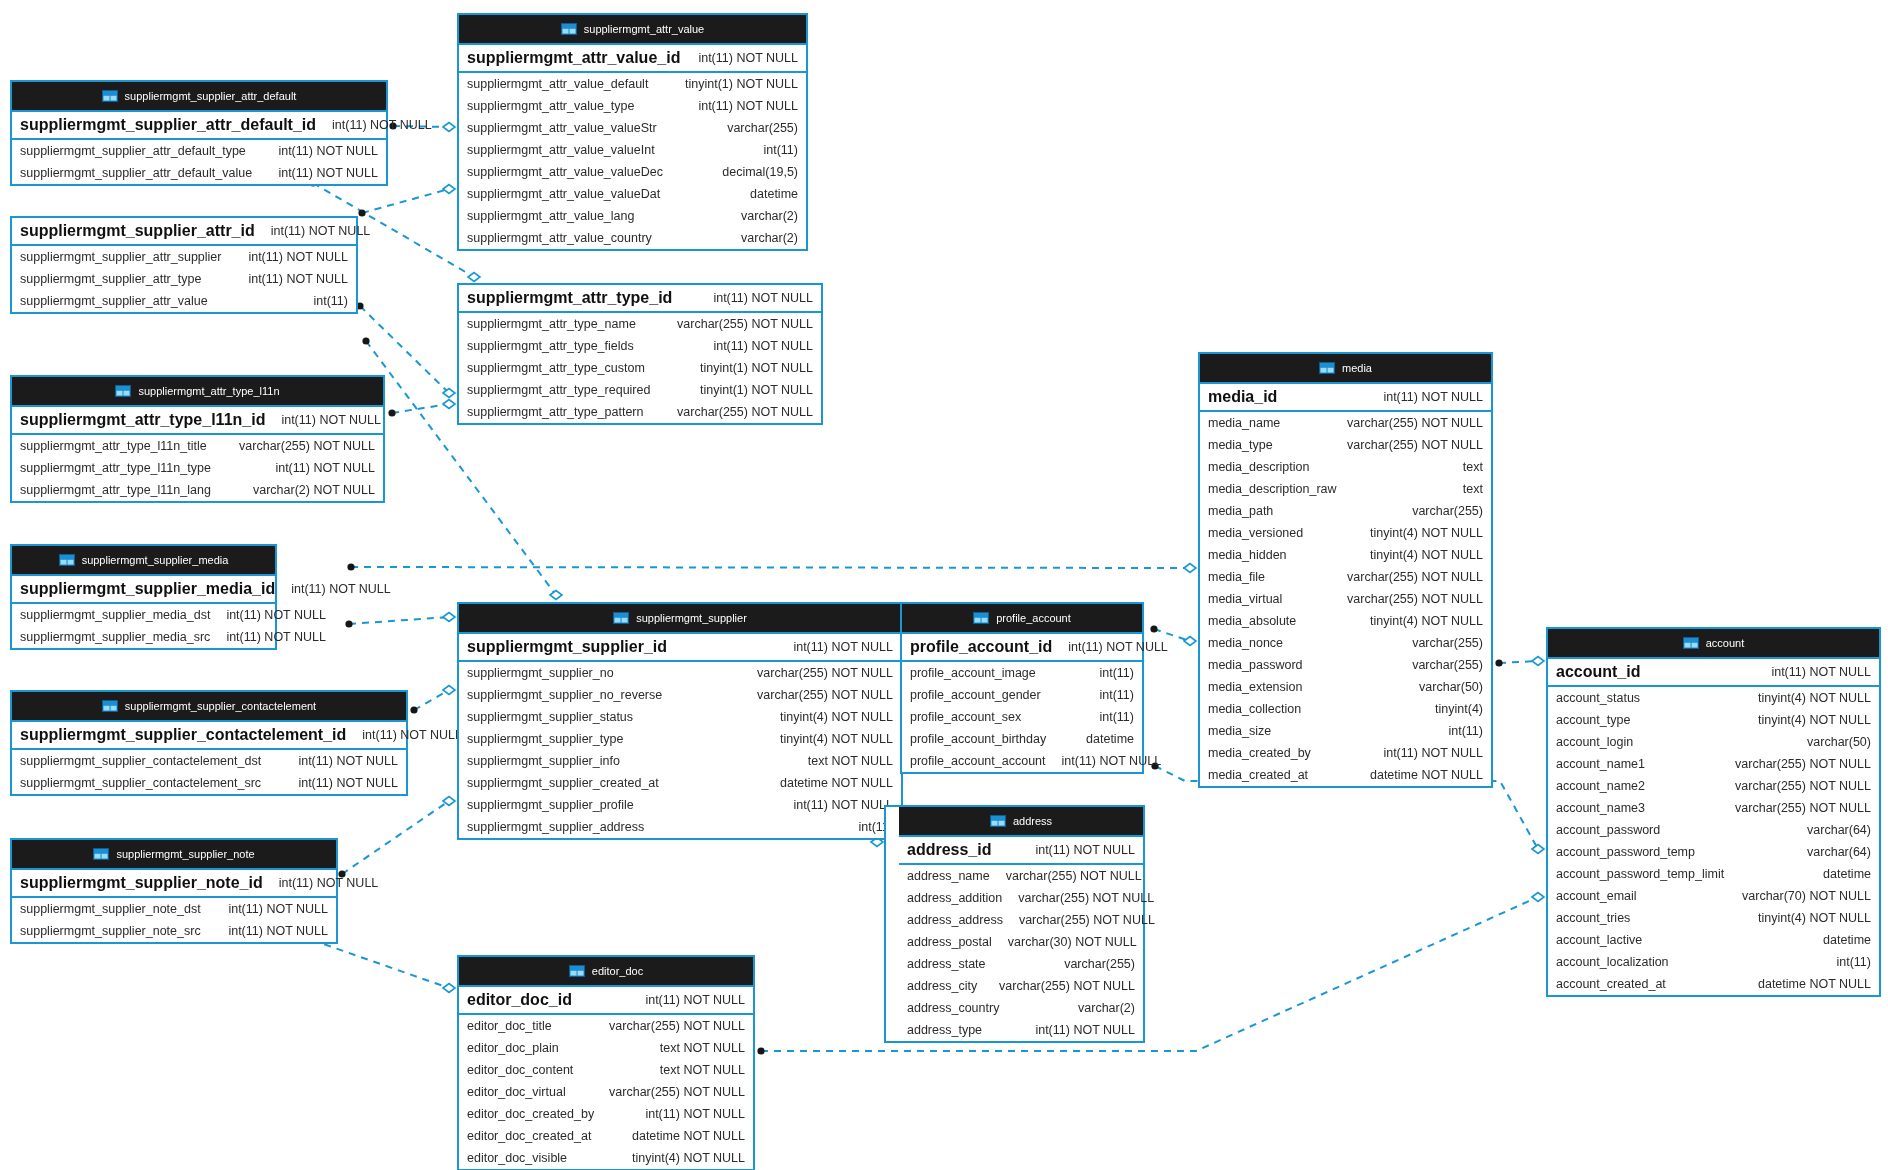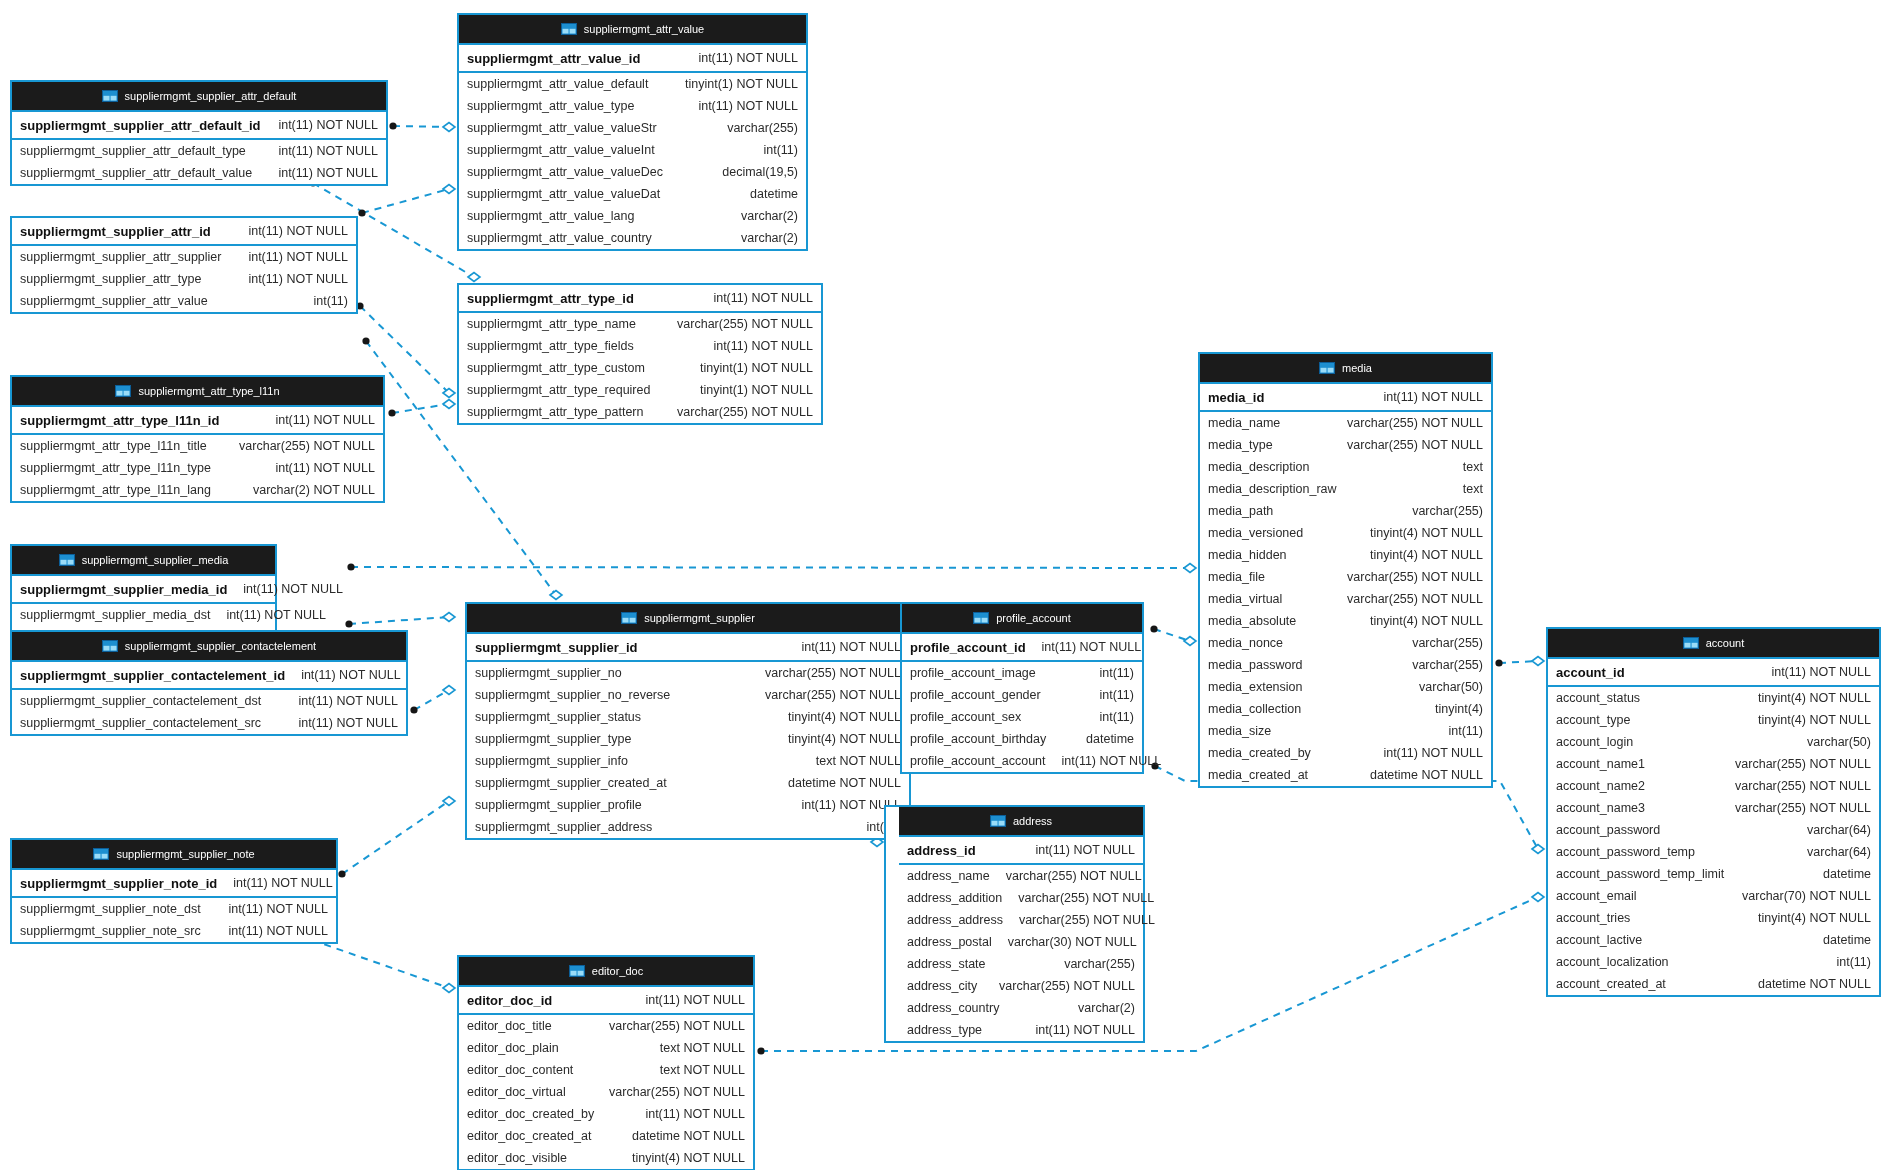--- a/index.html
+++ b/index.html
@@ -22,21 +22,21 @@
     font-size:11px; border-bottom:2px solid #1897d3; white-space:nowrap;
   }
   .er-row {
     display:flex; align-items:center; justify-content:space-between;
     height:22px; padding:0 8px; font-size:12.5px; color:#2b2b2b;
     white-space:nowrap; background:#ffffff;
   }
   .er-row .f { margin-right:16px; }
   .er-row .t { text-align:right; }
   .er-pk { height:26px; border-bottom:2px solid #1897d3; }
-  .er-pk .f { font-weight:bold; color:#101010; font-size:13px; }
+  .er-pk .f { font-weight:bold; color:#101010; font-size:16px; }
   .tbl-icon { display:inline-block; line-height:0; }
 </style>
 </head>
 <body>
 
 <div id="diagram-canvas">
   <svg id="relationship-layer" viewBox="0 0 1888 1170" xmlns="http://www.w3.org/2000/svg">
       <polyline points="393,126 449,127" class="edge-line"></polyline>
       <circle cx="393" cy="126" r="3.6" class="edge-dot"></circle>
       <path d="M 443 127 L 449 122.5 L 455 127 L 449 131.5 Z" class="edge-diamond"></path>
@@ -171,21 +171,21 @@
       </div>
       <div class="er-row">
         <span class="f">suppliermgmt_supplier_media_dst</span>
         <span class="t">int(11) NOT NULL</span>
       </div>
       <div class="er-row">
         <span class="f">suppliermgmt_supplier_media_src</span>
         <span class="t">int(11) NOT NULL</span>
       </div>
     </div>
-    <div class="er-table" style="left: 10px; top: 630px; width: 398px;">
+    <div class="er-table" style="left: 10px; top: 690px; width: 398px;">
       <div class="er-header">
         <span class="tbl-icon"><svg width="16" height="12" viewBox="0 0 16 12" xmlns="http://www.w3.org/2000/svg">
             <rect x="0.5" y="0.5" width="15" height="11" fill="#1d8fd0" stroke="#0c5e98"></rect>
             <rect x="1.5" y="5.8" width="6" height="4.7" fill="#9adcf8"></rect>
             <rect x="8.6" y="5.8" width="5.9" height="4.7" fill="#9adcf8"></rect>
           </svg></span>
         <span>suppliermgmt_supplier_contactelement</span>
       </div>
       <div class="er-row er-pk">
         <span class="f">suppliermgmt_supplier_contactelement_id</span>
@@ -287,21 +287,21 @@
       </div>
       <div class="er-row">
         <span class="f">suppliermgmt_attr_type_required</span>
         <span class="t">tinyint(1) NOT NULL</span>
       </div>
       <div class="er-row">
         <span class="f">suppliermgmt_attr_type_pattern</span>
         <span class="t">varchar(255) NOT NULL</span>
       </div>
     </div>
-    <div class="er-table" style="left: 457px; top: 602px; width: 446px; margin-left: 8px;">
+    <div class="er-table" style="left: 457px; top: 602px; width: 446px;">
       <div class="er-header">
         <span class="tbl-icon"><svg width="16" height="12" viewBox="0 0 16 12" xmlns="http://www.w3.org/2000/svg">
             <rect x="0.5" y="0.5" width="15" height="11" fill="#1d8fd0" stroke="#0c5e98"></rect>
             <rect x="1.5" y="5.8" width="6" height="4.7" fill="#9adcf8"></rect>
             <rect x="8.6" y="5.8" width="5.9" height="4.7" fill="#9adcf8"></rect>
           </svg></span>
         <span>suppliermgmt_supplier</span>
       </div>
       <div class="er-row er-pk">
         <span class="f">suppliermgmt_supplier_id</span>

